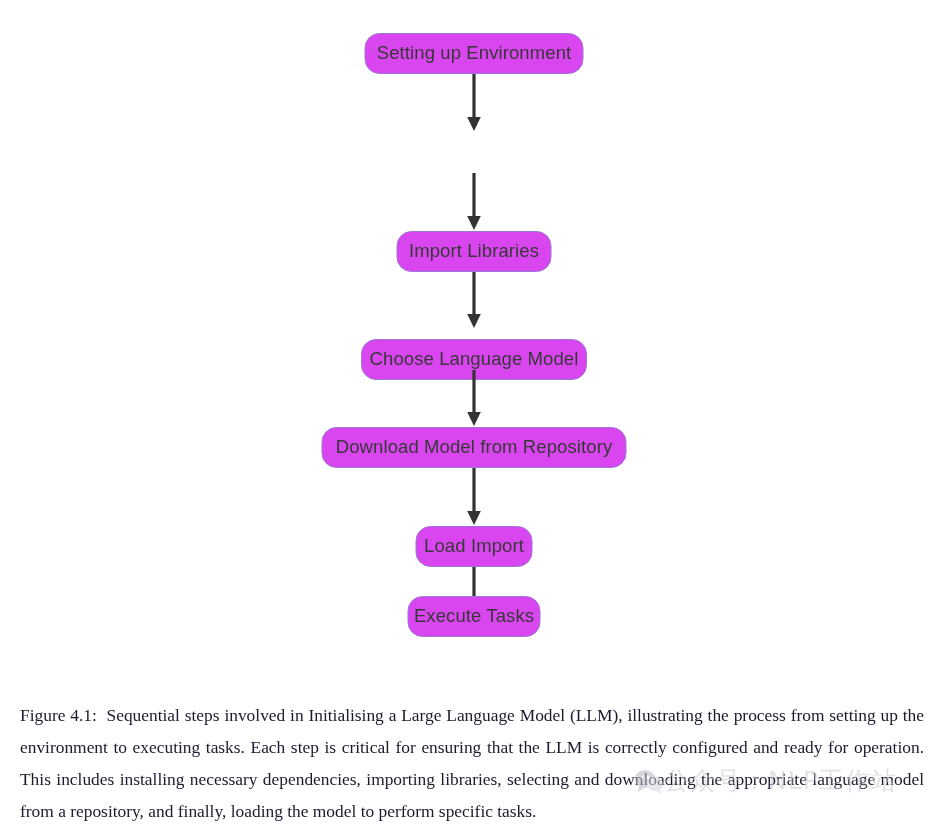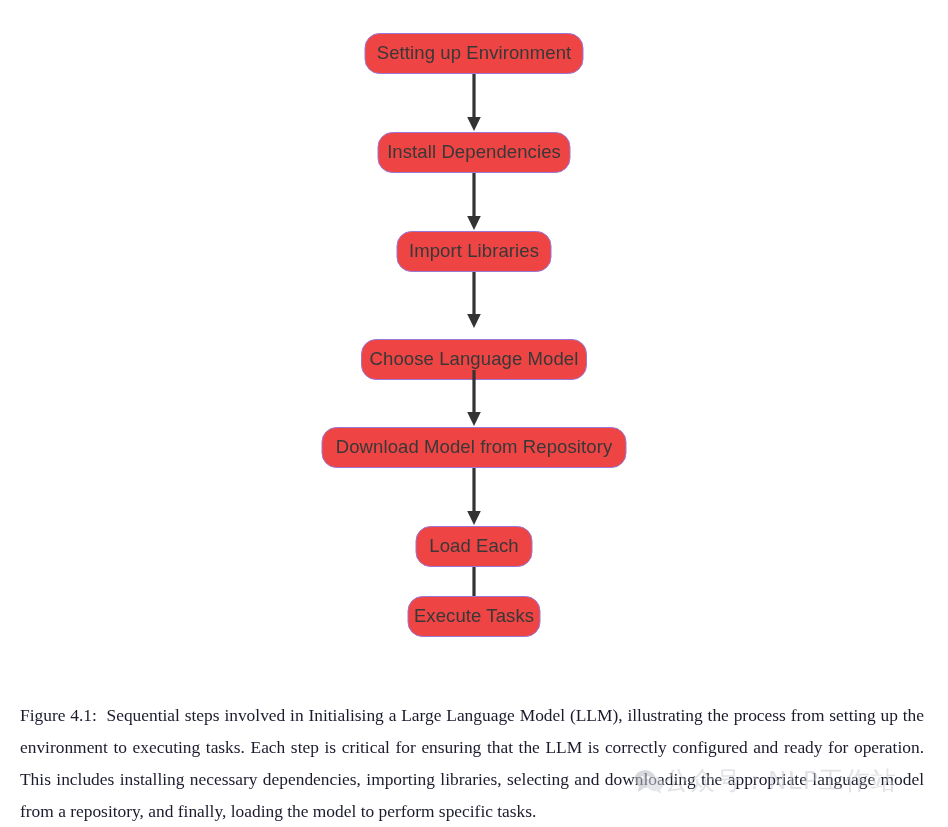--- a/index.html
+++ b/index.html
@@ -22,21 +22,21 @@
     top: 0;
     width: 948px;
     height: 686px;
   }
 
   .node {
     position: absolute;
     left: 50%;
     transform: translateX(-50%);
     box-sizing: border-box;
-    background: #ef4444;
+    background: #d946ef;
     border: 1.4px solid #9A77D6;
     border-radius: 15px;
     color: #383838;
     font-family: "Liberation Sans", sans-serif;
     font-size: 18.5px;
     line-height: 1;
     letter-spacing: 0.1px;
     display: flex;
     align-items: center;
     justify-content: center;
@@ -100,23 +100,20 @@
   <div class="node" style="top:33px;width:219px;">
     <span>Setting up Environment</span>
   </div>
   <div class="connector" style="top:74px;height:58px;">
     <svg width="22" height="58" viewBox="0 0 22 58" aria-hidden="true">
       <line x1="11" y1="0" x2="11" y2="45" stroke="#333333" stroke-width="3.2"></line>
       <polygon points="11,57 4.2,43 17.8,43" fill="#333333"></polygon>
     </svg>
   </div>
 
-  <div class="node" style="top:132px;width:193px;">
-    <span>Install Dependencies</span>
-  </div>
   <div class="connector" style="top:173px;height:58px;">
     <svg width="22" height="58" viewBox="0 0 22 58" aria-hidden="true">
       <line x1="11" y1="0" x2="11" y2="45" stroke="#333333" stroke-width="3.2"></line>
       <polygon points="11,57 4.2,43 17.8,43" fill="#333333"></polygon>
     </svg>
   </div>
 
   <div class="node" style="top:231px;width:155px;text-align:right;">
     <span>Import Libraries</span>
   </div>
@@ -141,21 +138,21 @@
     <span>Download Model from Repository</span>
   </div>
   <div class="connector" style="top:468px;height:58px;">
     <svg width="22" height="58" viewBox="0 0 22 58" aria-hidden="true">
       <line x1="11" y1="0" x2="11" y2="45" stroke="#333333" stroke-width="3.2"></line>
       <polygon points="11,57 4.2,43 17.8,43" fill="#333333"></polygon>
     </svg>
   </div>
 
   <div class="node" style="top:526px;width:117px;">
-    <span>Load Each</span>
+    <span>Load Import</span>
   </div>
   <div class="connector" style="top:567px;height:57px;">
     <svg width="22" height="57" viewBox="0 0 22 57" aria-hidden="true">
       <line x1="11" y1="0" x2="11" y2="44" stroke="#333333" stroke-width="3.2"></line>
       <polygon points="11,56 4.2,42 17.8,42" fill="#333333"></polygon>
     </svg>
   </div>
 
   <div class="node" style="top:596px;width:133px;">
     <span>Execute Tasks</span>

